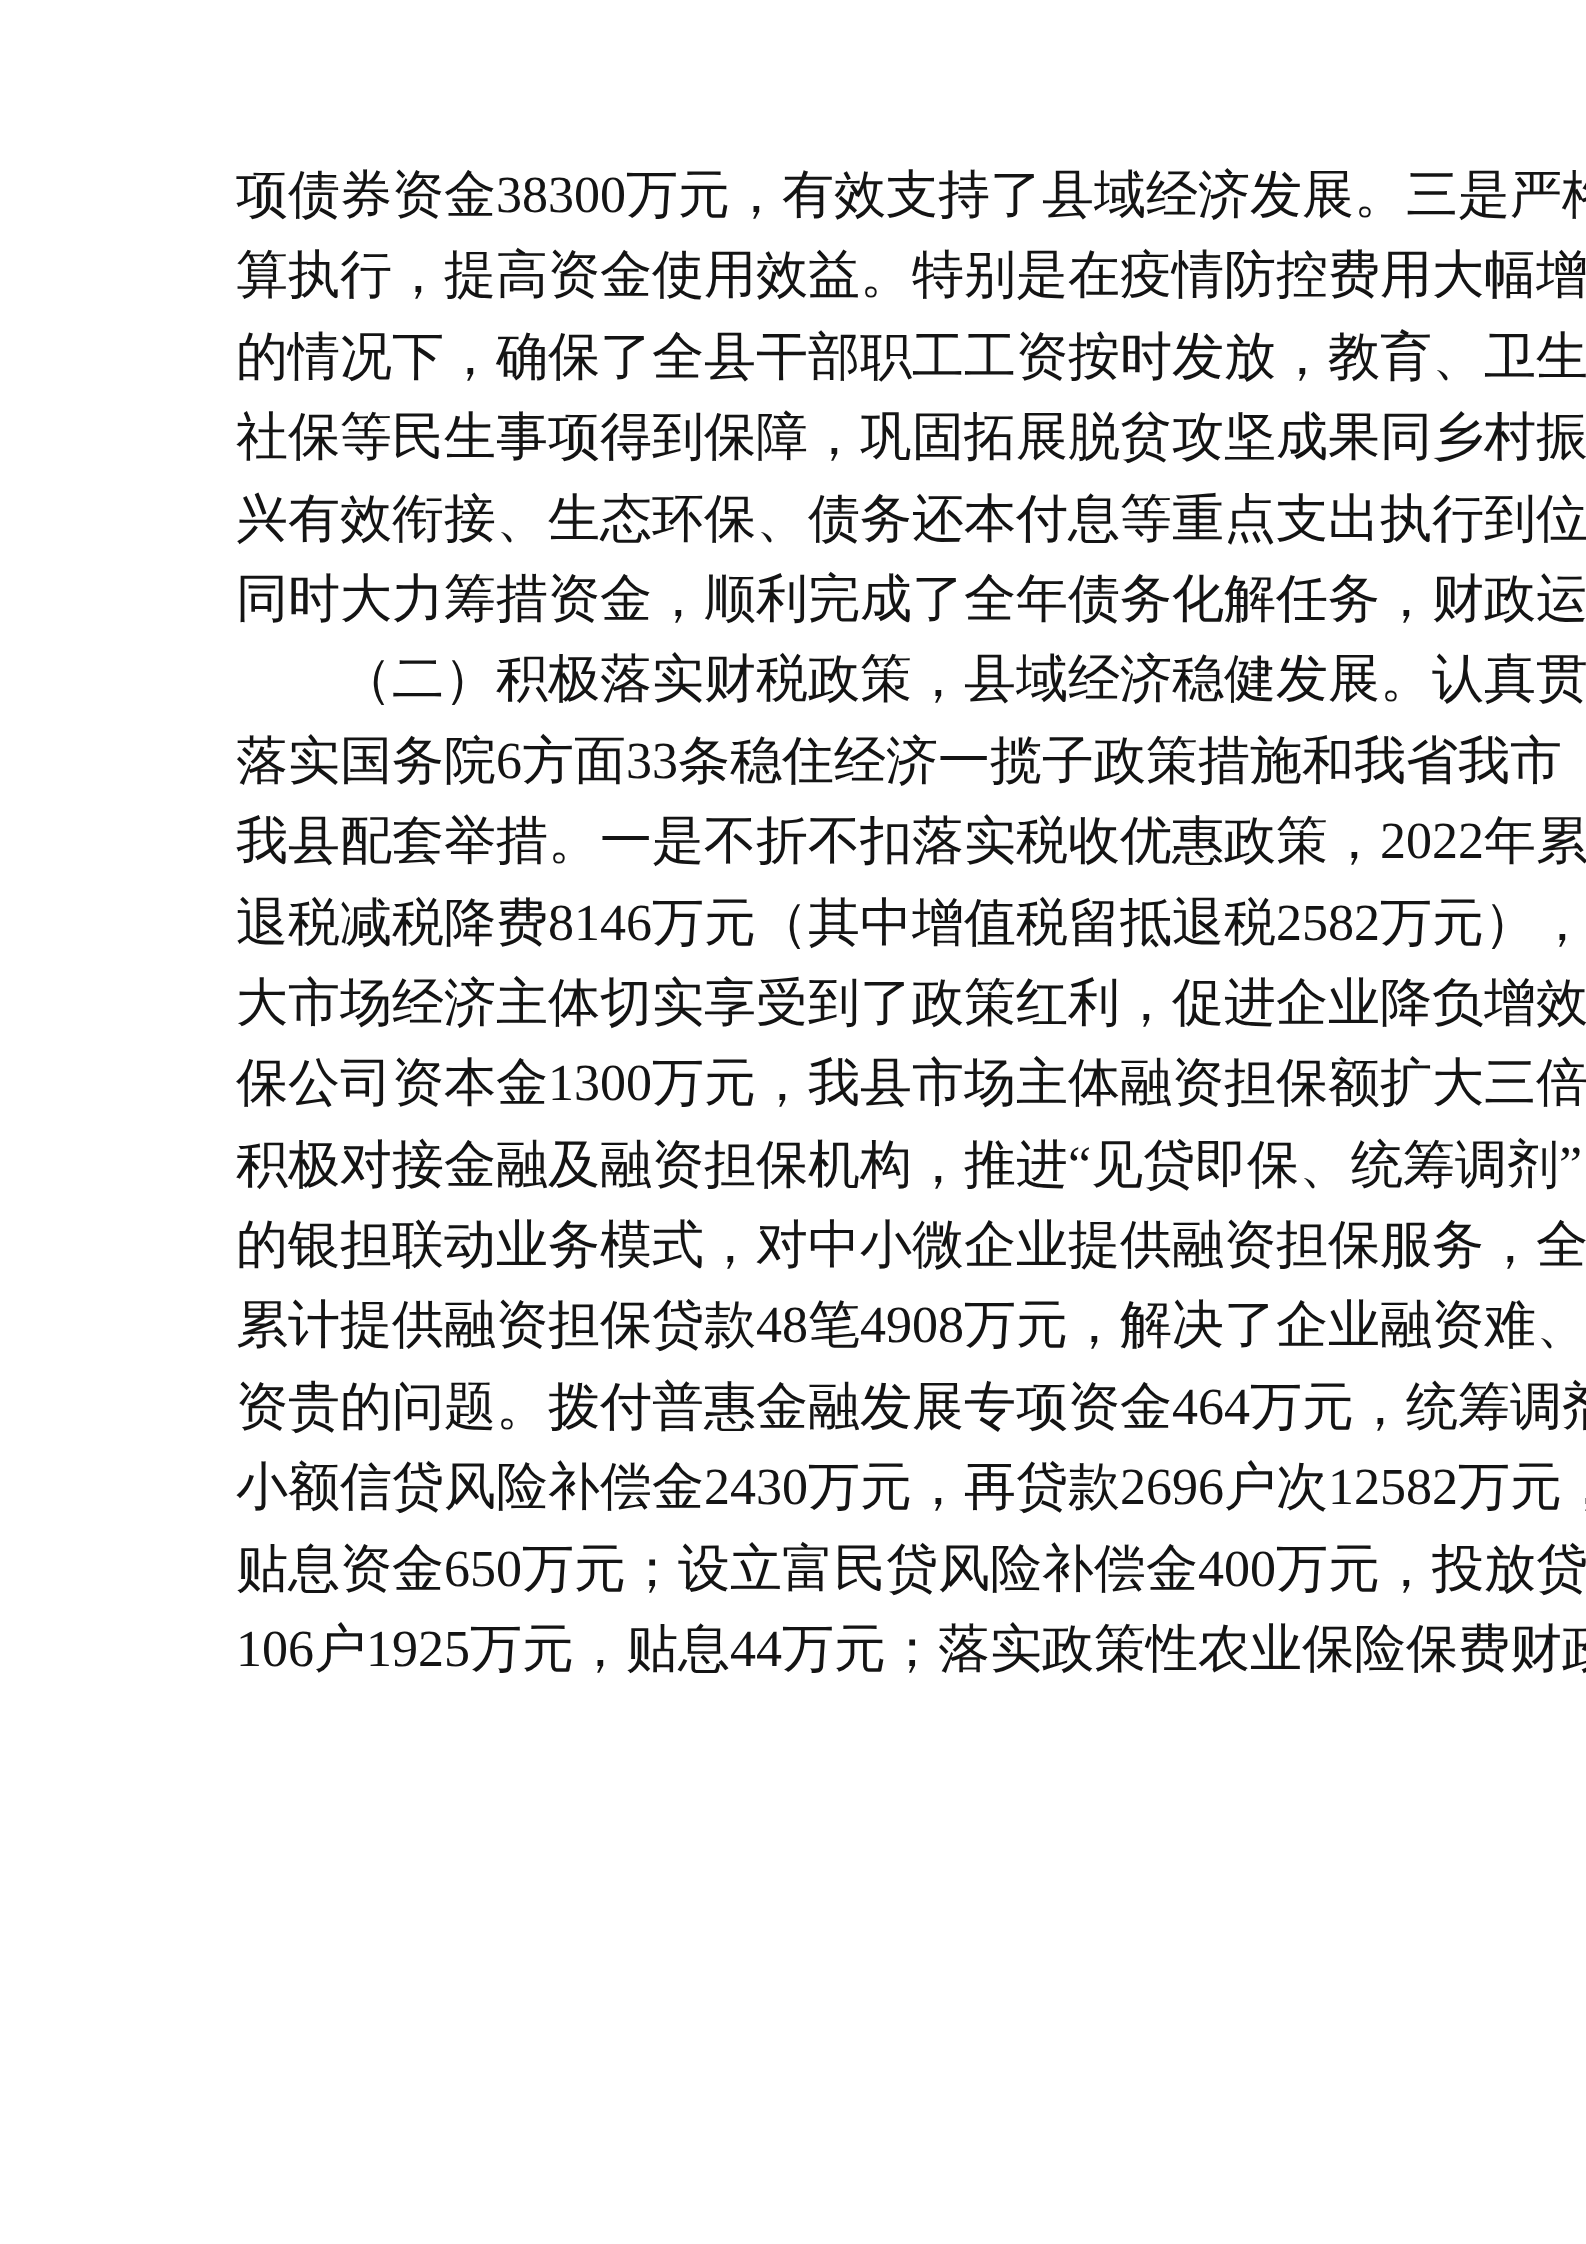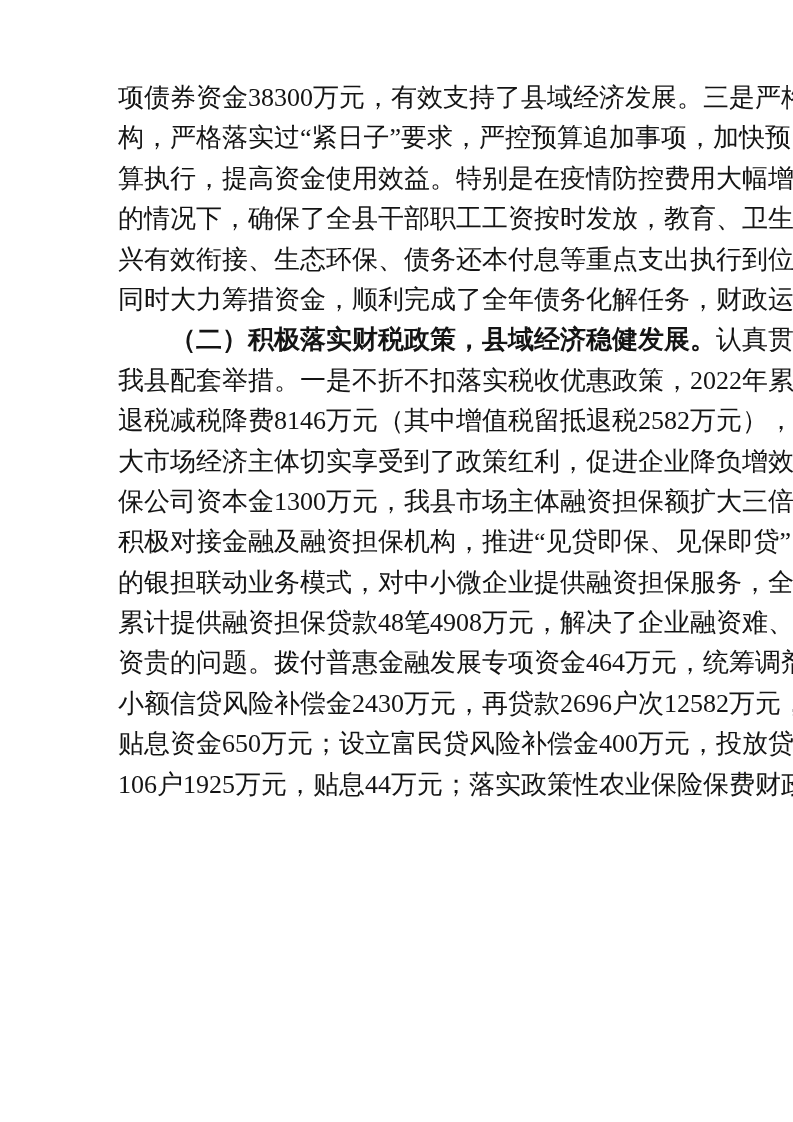--- a/index.html
+++ b/index.html
@@ -32,48 +32,49 @@
     letter-spacing: 0;
     font-kerning: none;
   }
   .line.last {
     text-align-last: left;
   }
   .line.indent {
     text-indent: 2em;
   }
   .bold {
-    font-weight: bold;
+    font-weight: normal;
   }
 </style>
 </head>
 <body>
 
 <div class="page">
   <div class="text-column">
 
     <div>
       <div>
           <div class="line">项债券资金38300万元，有效支持了县域经济发展。三是严格</div>
-          <div class="line">构，严格落实过“紧日子”要求，严控预算追加事项，加快预</div>
           <div class="line">算执行，提高资金使用效益。特别是在疫情防控费用大幅增加</div>
           <div class="line">的情况下，确保了全县干部职工工资按时发放，教育、卫生、</div>
+          <div class="line">社保等民生事项得到保障，巩固拓展脱贫攻坚成果同乡村振</div>
           <div class="line">兴有效衔接、生态环保、债务还本付息等重点支出执行到位。</div>
           <div class="line">同时大力筹措资金，顺利完成了全年债务化解任务，财政运行</div>
         </div>
     </div>
 
     <div>
       <div class="line indent"><span class="bold">（二）积极落实财税政策，县域经济稳健发展。</span><span>认真贯彻</span></div>
       <div>
+          <div class="line">落实国务院6方面33条稳住经济一揽子政策措施和我省我市</div>
           <div class="line">我县配套举措。一是不折不扣落实税收优惠政策，2022年累计</div>
           <div class="line">退税减税降费8146万元（其中增值税留抵退税2582万元），广</div>
           <div class="line">大市场经济主体切实享受到了政策红利，促进企业降负增效。</div>
           <div class="line">保公司资本金1300万元，我县市场主体融资担保额扩大三倍。</div>
-          <div class="line">积极对接金融及融资担保机构，推进“见贷即保、见保即贷”</div>
+          <div class="line">积极对接金融及融资担保机构，推进“见贷即保、统筹调剂”</div>
           <div class="line">的银担联动业务模式，对中小微企业提供融资担保服务，全年</div>
           <div class="line">累计提供融资担保贷款48笔4908万元，解决了企业融资难、融</div>
           <div class="line">资贵的问题。拨付普惠金融发展专项资金464万元，统筹调剂</div>
           <div class="line">小额信贷风险补偿金2430万元，再贷款2696户次12582万元，</div>
           <div class="line">贴息资金650万元；设立富民贷风险补偿金400万元，投放贷款</div>
           <div class="line">106户1925万元，贴息44万元；落实政策性农业保险保费财政</div>
         </div>
     </div>
 
   </div>

